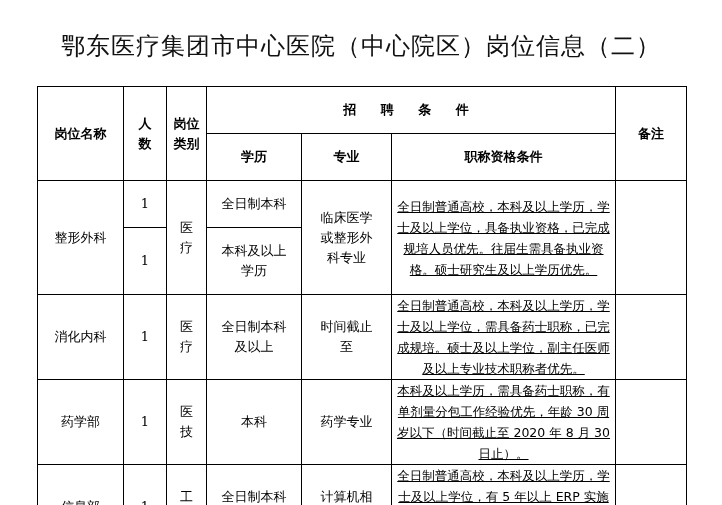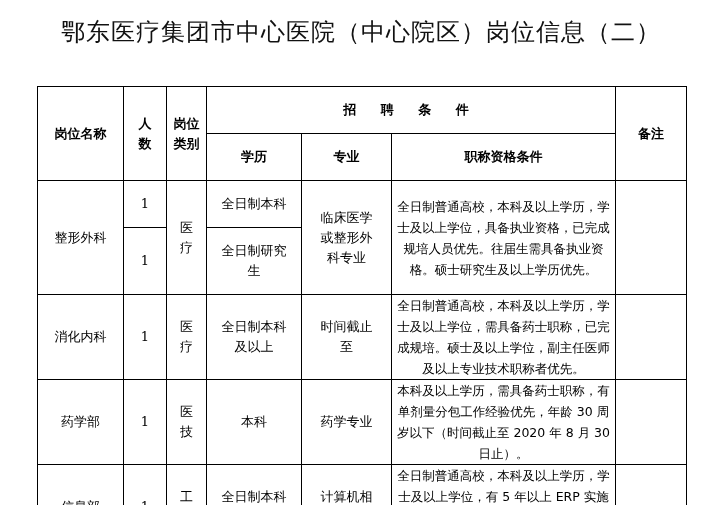--- a/index.html
+++ b/index.html
@@ -1,27 +1,27 @@
 <!DOCTYPE html>
 <html><head>
 <meta charset="utf-8">
 <style>
   html, body { margin:0; padding:0; background:#ffffff; }
   body { width:722px; height:505px; position:relative; overflow:hidden;
          font-family:"DejaVu Sans", "Liberation Sans", sans-serif; color:#000; }
-  .title { position:absolute; left:0; top:16px; width:722px; text-align:center;
+  .title { position:absolute; left:0; top:30px; width:722px; text-align:center;
            font-size:24px; letter-spacing:1px; color:#111; }
   table.grid { position:absolute; left:37px; top:86px; border-collapse:collapse;
                table-layout:fixed; }
   table.grid td { border:1.5px solid #000; padding:13px; text-align:center; vertical-align:middle;
                   font-size:13px; line-height:20px; }
   .hd { font-weight:bold; font-size:12.5px; line-height:17px; }
   .hd-span { letter-spacing:10px; }
   .cond { text-align:center; padding:0 1px !important; font-size:12.5px !important;
-          line-height:21px !important; word-break:break-all; }
+          line-height:21px !important; word-break:break-all;text-decoration:underline; }
   .num { font-family:"DejaVu Serif", "Liberation Serif", serif; font-size:11px; }
 </style>
 </head>
 <body>
 
 <div class="title">鄂东医疗集团市中心医院（中心院区）岗位信息（二）</div>
 
 <table class="grid">
   <colgroup>
     <col style="width:86px">
@@ -50,21 +50,21 @@
     <td rowspan="2">整形外科</td>
     <td class="num">1</td>
     <td rowspan="2">医疗</td>
     <td>全日制本科</td>
     <td rowspan="2">临床医学或整形外科专业</td>
     <td rowspan="2" class="cond">全日制普通高校，本科及以上学历，学士及以上学位，具备执业资格，已完成规培人员优先。往届生需具备执业资格。硕士研究生及以上学历优先。</td>
     <td rowspan="2"></td>
   </tr>
   <tr style="height:44px">
     <td class="num">1</td>
-    <td>全日制研究生</td>
+    <td>本科及以上学历</td>
   </tr>
 
   <tr style="height:84px">
     <td>消化内科</td>
     <td class="num">1</td>
     <td>医疗</td>
     <td>全日制本科及以上</td>
     <td>时间截止至</td>
     <td class="cond">全日制普通高校，本科及以上学历，学士及以上学位，需具备药士职称，已完成规培。硕士及以上学位，副主任医师及以上专业技术职称者优先。</td>
     <td></td>

